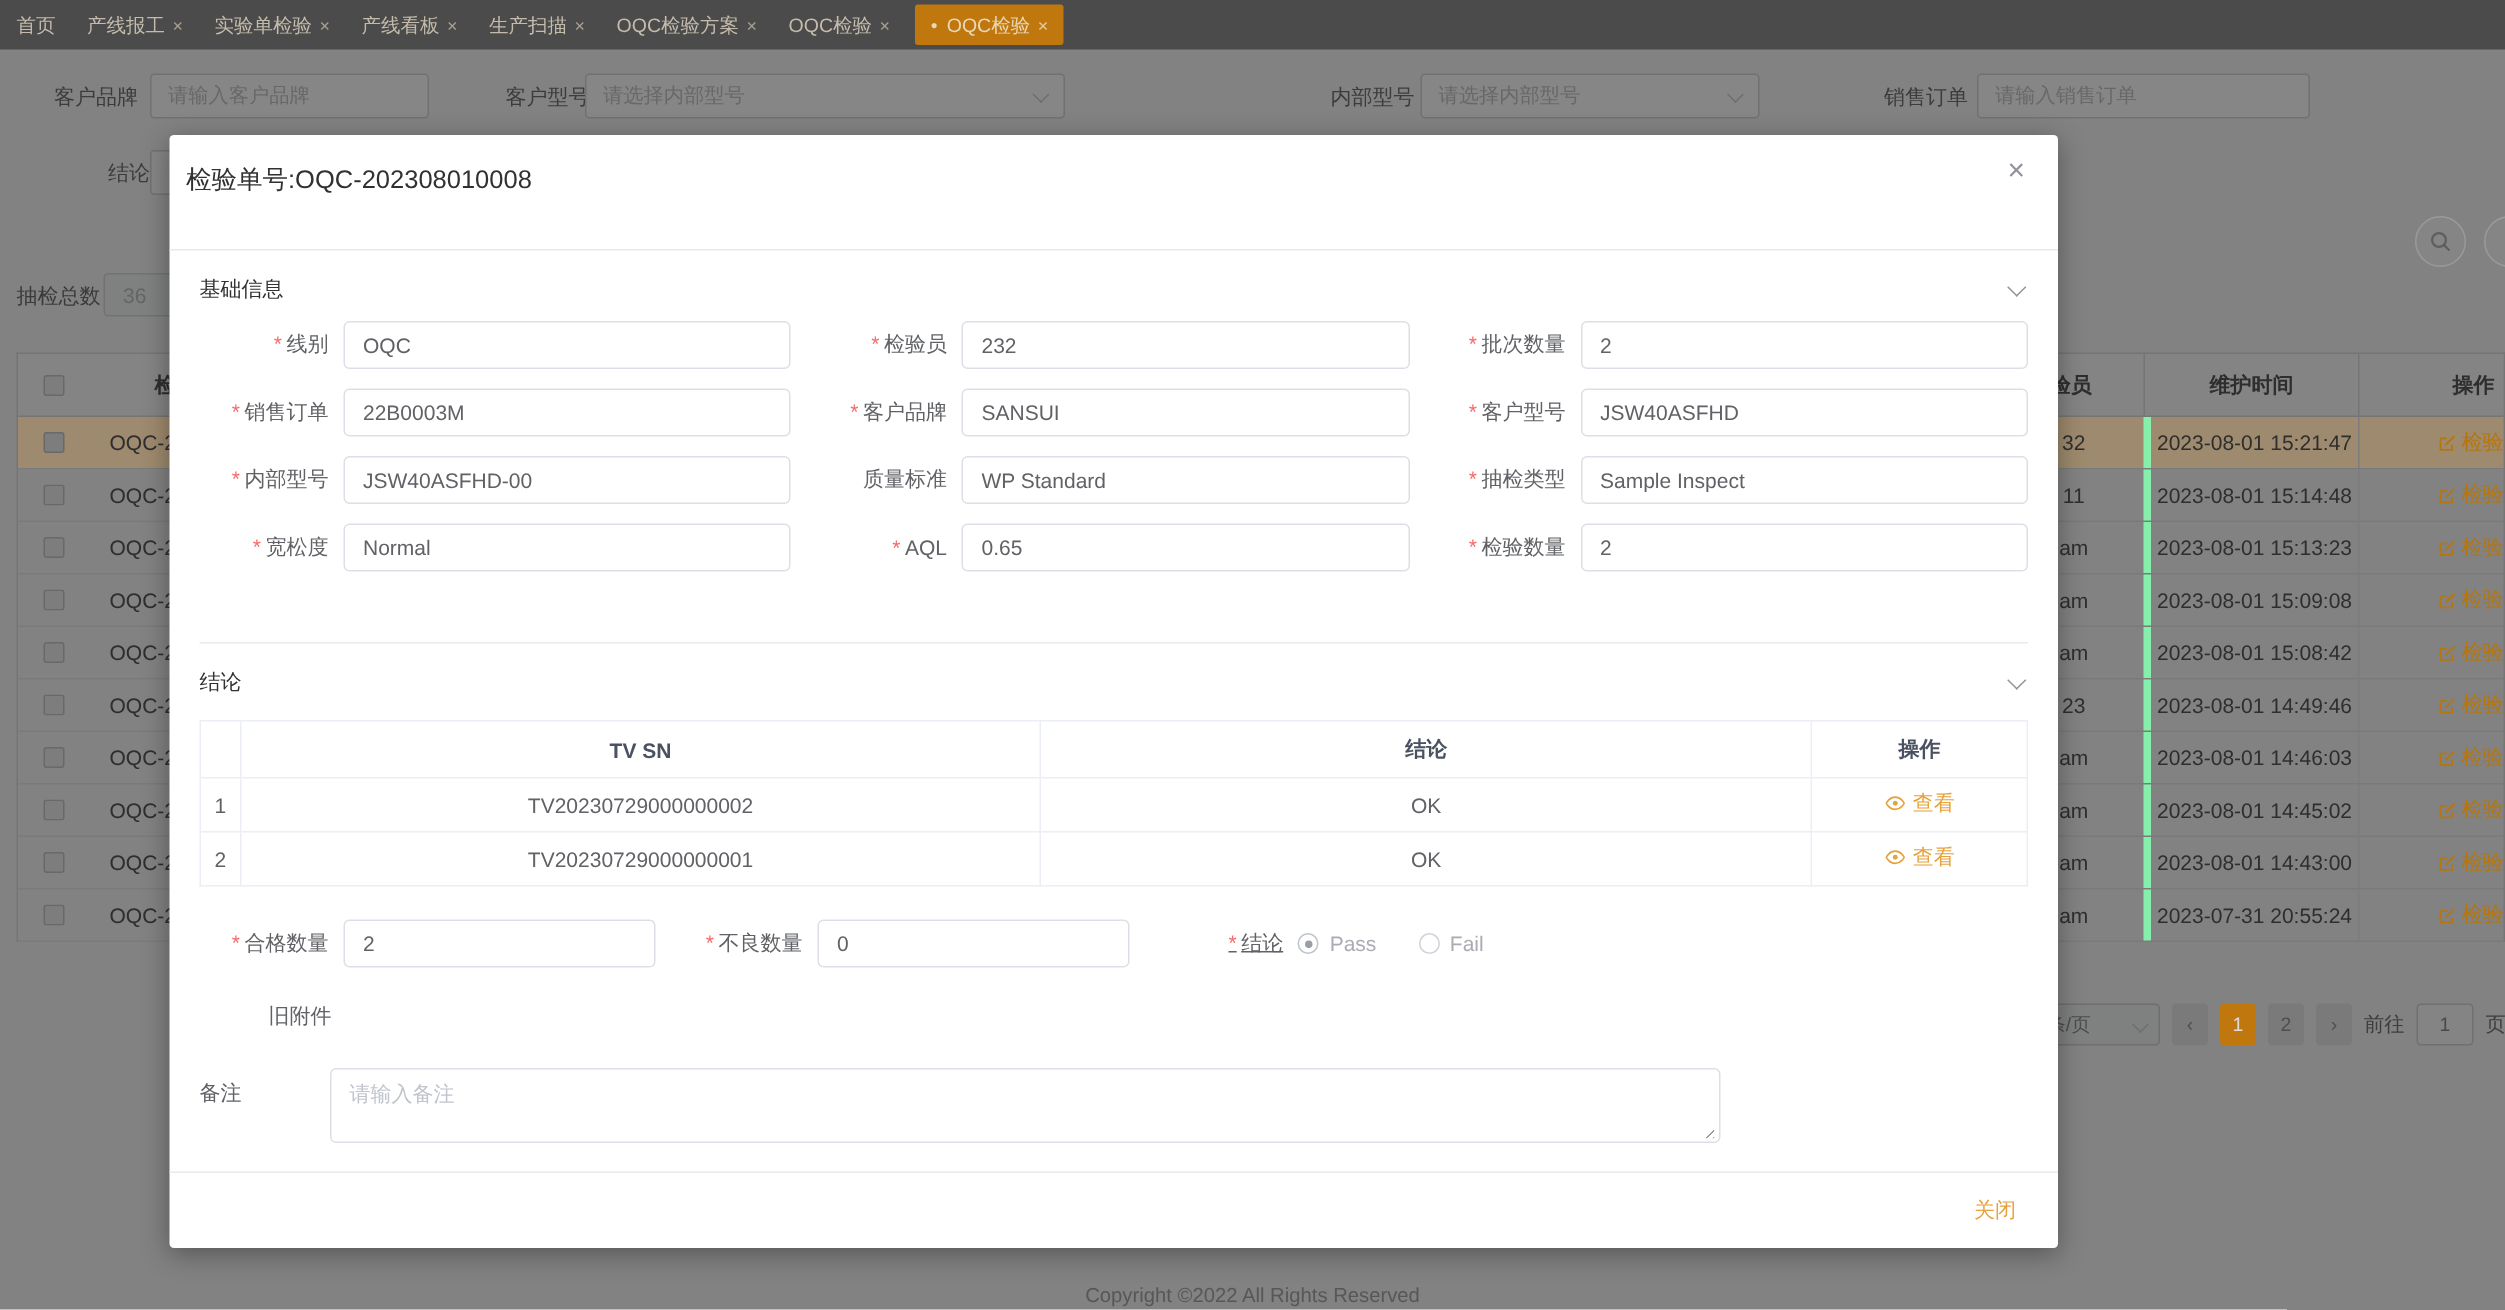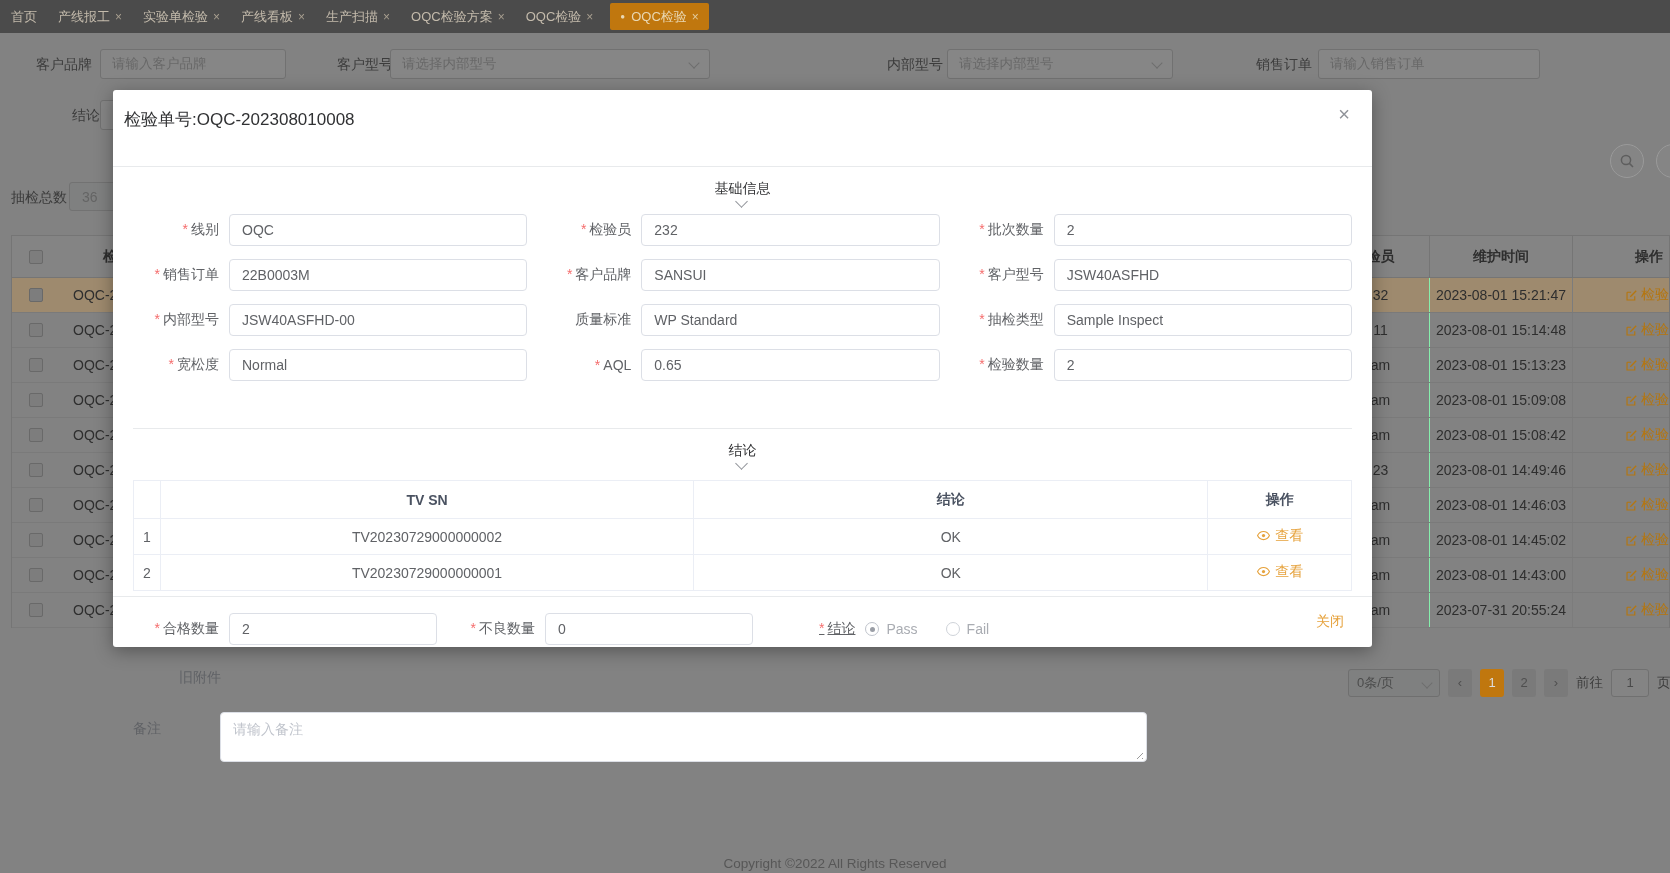--- a/index.html
+++ b/index.html
@@ -46,46 +46,46 @@
 
   .bgtable { position:absolute; left:11px; top:235px; width:1659px; border:1px solid #757575; border-bottom:none; }
   .bgrow { display:grid; grid-template-columns:48px 1271px 98px 143px 99px; align-items:center; height:35px; border-bottom:1px solid #7a7a7a; color:#2e2e2e; font-size:14px; }
   .bgrow.head { height:42px; font-weight:bold; background:#848484; border-bottom:1px solid #757575; }
   .bgrow.hl { background:#9e8a6e; }
   .bgcell { overflow:hidden; white-space:nowrap; }
   .c-check { display:flex; justify-content:center; }
   .cb { width:14px; height:14px; border:1px solid #696969; background:#7d7d7d; border-radius:2px; }
   .c-order { padding-left:13px; }
   .bgrow.head .c-order { padding-left:43px; font-weight:bold; }
-  .c-insp, .c-time { text-align:center; border-left:1px solid #86efac; height:100%; display:flex; align-items:center; justify-content:center; }
+  .c-insp, .c-time { text-align:center; border-left:5px solid #86efac; height:100%; display:flex; align-items:center; justify-content:center; }
   .c-act { border-left:1px solid #7c7c7c; height:100%; display:flex; align-items:center; justify-content:flex-end; padding-right:2px; color:#b5760f; gap:3px; }
   .bgrow.head .c-act { color:#2e2e2e; padding-right:8px; }
   .bgrow.head .c-insp, .bgrow.head .c-time, .bgrow.head .c-act { border-left:1px solid #757575; }
 
   .pagination { position:absolute; left:1348px; top:668px; display:flex; align-items:center; gap:8px; height:29px; }
   .psel { position:relative; width:92px; height:28px; background:#7f8080; border:1px solid #6f6f6f; border-radius:3px; color:#4c4c4c; font-size:13px; display:flex; align-items:center; padding:0 8px; }
   .psel .chev { position:absolute; right:8px; top:9px; }
   .pbtn { min-width:24px; height:28px; background:#7a7a7a; border-radius:3px; color:#4f4f4f; font-size:13px; display:flex; align-items:center; justify-content:center; padding:0 4px; }
   .pbtn.on { background:#c0770e; color:#dcdcdc; }
   .ptext { color:#3d3d3d; font-size:13.5px; white-space:nowrap; }
   .pgoto { width:38px; height:28px; background:#848484; border:1px solid #707070; border-radius:3px; color:#4a4a4a; text-align:center; font-size:13px; line-height:26px; }
 
   .copyright { position:absolute; left:0; right:0; top:856px; text-align:center; color:#575757; font-size:13.5px; }
 
   
   .modal {
-    position:absolute; left:113px; top:90px; width:1259px; height:557px;
+    position:absolute; left:113px; top:90px; width:1259px; height:742px;
     background:#ffffff; border-radius:3px; box-shadow:0 4px 18px rgba(0,0,0,.35);
     z-index:5; color:#606266;
   }
   .m-header { position:relative; height:77px; border-bottom:1px solid #e8eaec; }
   .m-title { position:absolute; left:11px; top:18px; font-size:17px; color:#303133; }
   .m-close { position:absolute; right:22px; top:14px; font-size:20px; color:#909399; cursor:pointer; line-height:1; }
   .m-body { padding:0 20px; }
-  .sec-head { display:flex; align-items:center; justify-content:space-between; margin-top:13px; height:26px;flex-direction:column; }
+  .sec-head { display:flex; align-items:center; justify-content:space-between; margin-top:13px; height:26px; }
   .sec-title { font-size:14px; color:#303133; }
   .mchev { width:9px; height:9px; border-right:1.7px solid #909399; border-bottom:1.7px solid #909399; transform:rotate(45deg); margin-right:3px; margin-top:-4px; }
 
   .fgrid { display:grid; grid-template-columns:repeat(3,1fr); column-gap:18px; row-gap:13px; margin-top:8px; }
   .ffield { display:flex; align-items:center; height:32px; }
   .flabel { width:96px; flex:0 0 auto; text-align:right; padding-right:10px; font-size:14px; color:#606266; white-space:nowrap; }
   .req { font-style:normal; color:#f56c6c; margin-right:3px; }
   .finput {
     flex:1; height:32px; border:1px solid #dcdfe6; border-radius:4px;
     padding:0 12px; font-size:14px; color:#606266; background:#fff; outline:none; min-width:0;

